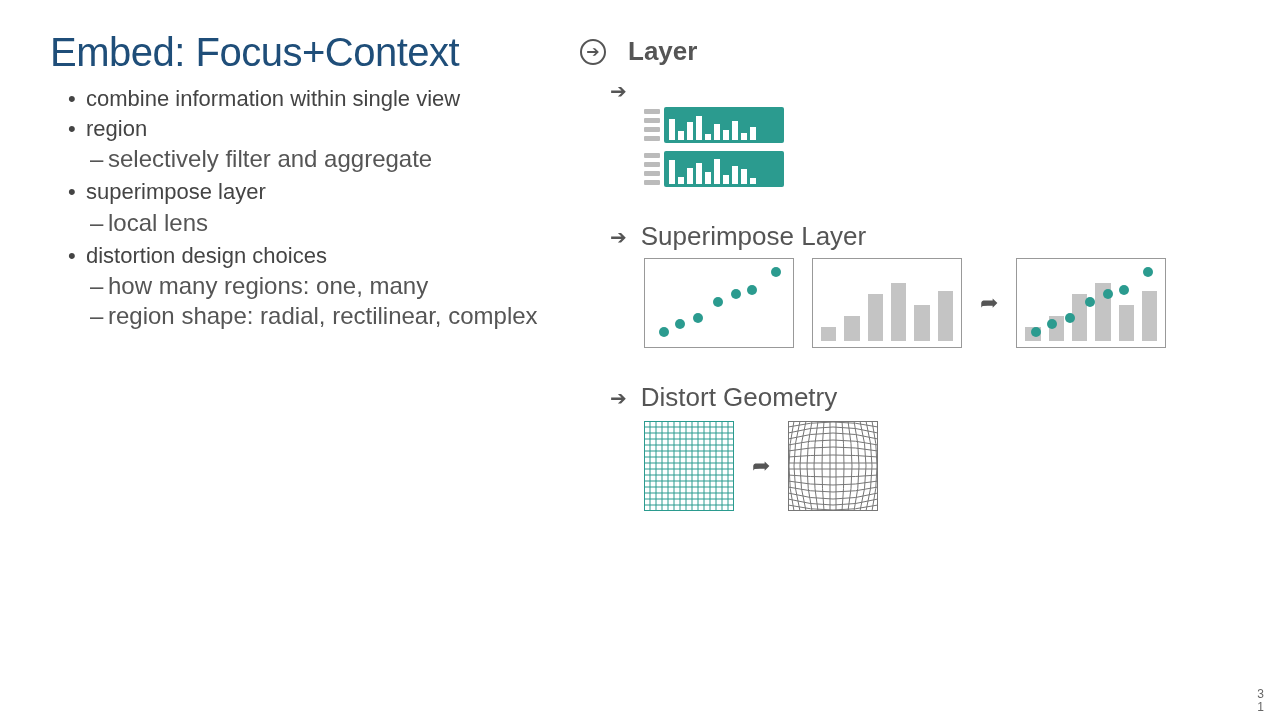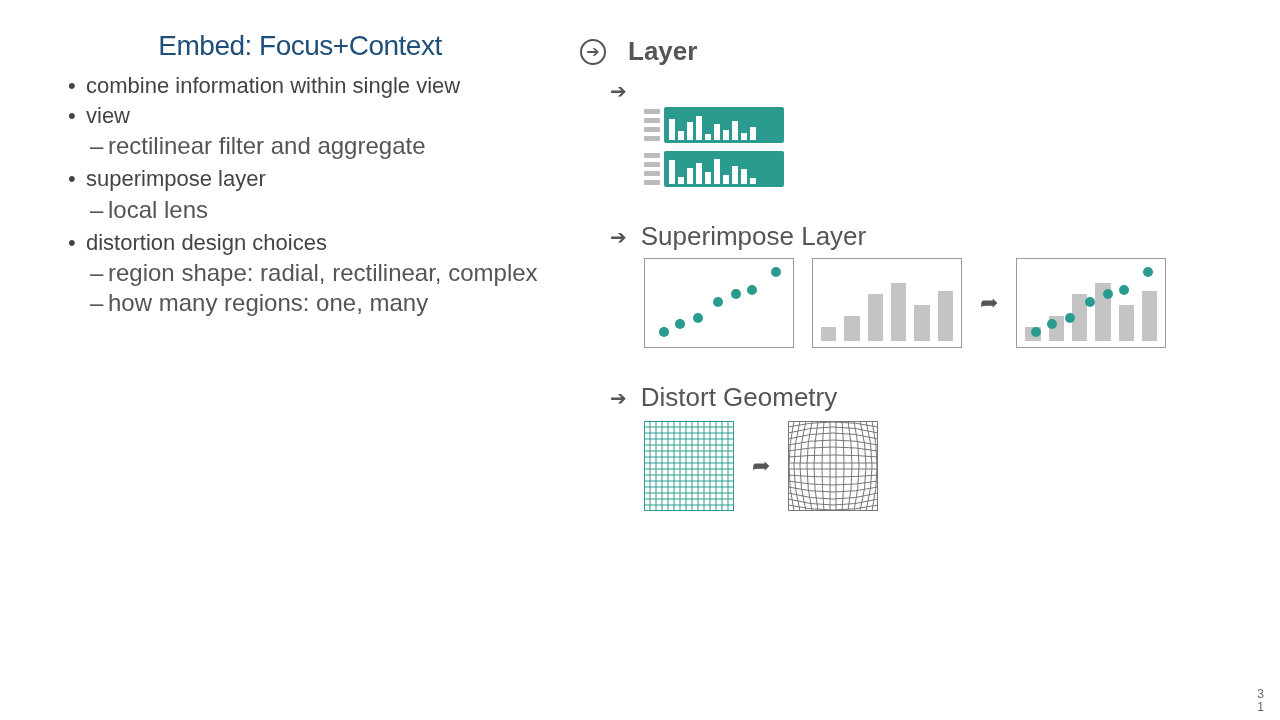--- a/index.html
+++ b/index.html
@@ -1,21 +1,21 @@
 <!DOCTYPE html>
 <html><head>
 <meta charset="utf-8">
 <style>
   * { box-sizing: border-box; margin: 0; padding: 0; }
   html, body { width: 1280px; height: 720px; background: #fff; font-family: Arial, Helvetica, sans-serif; color: #333; overflow: hidden; }
   .slide { position: relative; width: 1280px; height: 720px; padding: 30px 40px 20px 50px; }
   .columns { display: flex; gap: 30px; }
   .left { flex: 0 0 500px; }
   .right { flex: 1; }
-  .title { font-size: 28px; color: #1f4e79; letter-spacing: -0.5px; margin-bottom: 10px; font-weight: 400; text-align: center; }
+  .title { font-size: 40px; color: #1f4e79; letter-spacing: -0.5px; margin-bottom: 10px; font-weight: 400; }
   ul.main { list-style: none; padding-left: 18px; }
   ul.main > li { font-size: 22px; color: #444; line-height: 1.25; margin-bottom: 2px; position: relative; padding-left: 18px; }
   ul.main > li::before { content: "•"; position: absolute; left: 0; top: 0; }
   ul.sub { list-style: none; padding-left: 22px; margin-top: 2px; margin-bottom: 4px; }
   ul.sub > li { font-size: 24px; color: #555; line-height: 1.25; position: relative; padding-left: 18px; }
   ul.sub > li::before { content: "–"; position: absolute; left: 0; top: 0; }
 
   .right-head { display: flex; align-items: center; gap: 22px; margin-top: 6px; margin-bottom: 14px; }
   .circ-arrow { width: 26px; height: 26px; border: 2px solid #555; border-radius: 50%; display: flex; align-items: center; justify-content: center; font-size: 16px; color: #555; line-height: 1; }
   .right-head-label { font-size: 26px; font-weight: bold; color: #555; }
@@ -49,32 +49,32 @@
 </head>
 <body>
 
 <div class="slide">
   <div class="columns">
 
     <div class="left">
       <div class="title">Embed: Focus+Context</div>
       <ul class="main">
         <li>combine information within single view</li>
-        <li>view</li>
+        <li>region</li>
         <ul class="sub">
-          <li>rectilinear filter and aggregate</li>
+          <li>selectively filter and aggregate</li>
         </ul>
         <li>superimpose layer</li>
         <ul class="sub">
           <li>local lens</li>
         </ul>
         <li>distortion design choices</li>
         <ul class="sub">
+          <li>how many regions: one, many</li>
           <li>region shape: radial, rectilinear, complex</li>
-          <li>how many regions: one, many</li>
         </ul>
       </ul>
     </div>
 
     <div class="right">
 
       <div class="right-head">
         <div class="circ-arrow">➔</div>
         <div class="right-head-label">Layer</div>
       </div>

